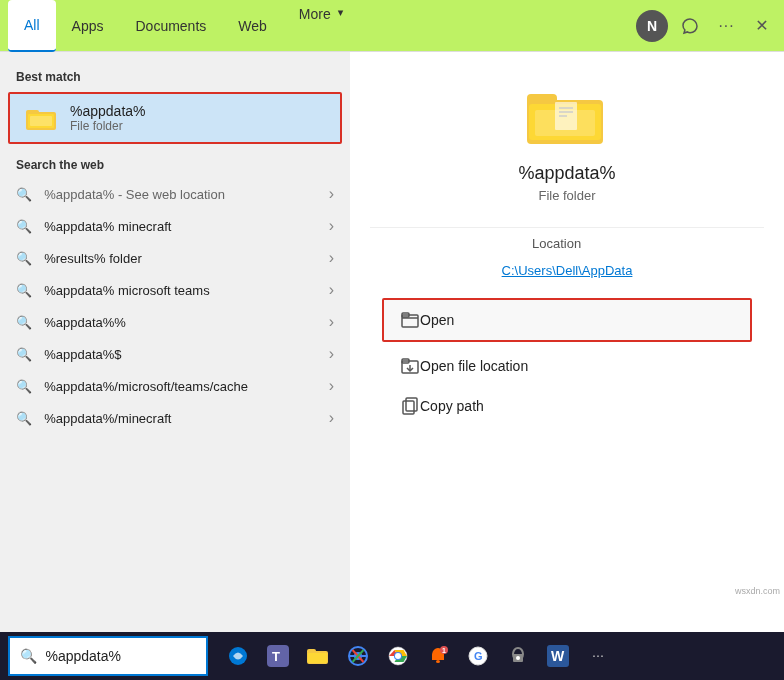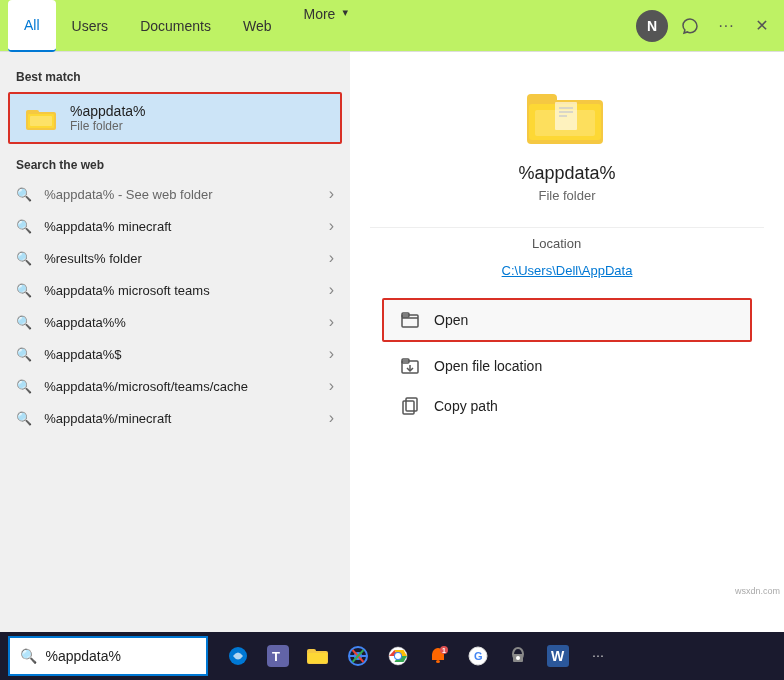--- a/index.html
+++ b/index.html
@@ -178,21 +178,21 @@
 
     
     .action-list {
       width: 100%;
       margin-top: 8px;
     }
     .action-item {
       display: flex;
       align-items: center;
       padding: 10px 20px;
-      gap: 14px;
+      gap: 0;
       cursor: pointer;
       font-size: 14px;
       color: #222;
     }
     .action-icon {
       width: 20px;
       height: 20px;
       display: flex;
       align-items: center;
       justify-content: center;
@@ -273,21 +273,21 @@
     }
   </style>
 </head>
 <body>
 
 <div class="top-nav">
   <div class="nav-tab active">
     <span>All</span>
   </div>
   <div class="nav-tab">
-    <span>Users</span>
+    <span>Apps</span>
   </div>
   <div class="nav-tab">
     <span>Documents</span>
   </div>
   <div class="nav-tab">
     <span>Web</span>
   </div>
   <div class="nav-tab more-tab">
     <span>More</span>
     <span style="font-size:11px; margin-left:3px;">▾</span>
@@ -330,21 +330,21 @@
         <span class="result-title">%appdata%</span>
         <span class="result-sub">File folder</span>
       </div>
     </div>
 
     <div class="section-label" style="margin-top:8px;">Search the web</div>
 
     <div class="web-item">
       <span style="color:#888; font-size:13px;">🔍</span>
       <span class="web-item-text">
-        <span>%appdata%</span><span style="color:#666;"> - See web folder</span>
+        <span>%appdata%</span><span style="color:#666;"> - See web location</span>
       </span>
       <span class="chevron-right"></span>
     </div>
     <div class="web-item">
       <span style="color:#888; font-size:13px;">🔍</span>
       <span class="web-item-text">%appdata% minecraft</span>
       <span class="chevron-right"></span>
     </div>
     <div class="web-item">
       <span style="color:#888; font-size:13px;">🔍</span>

